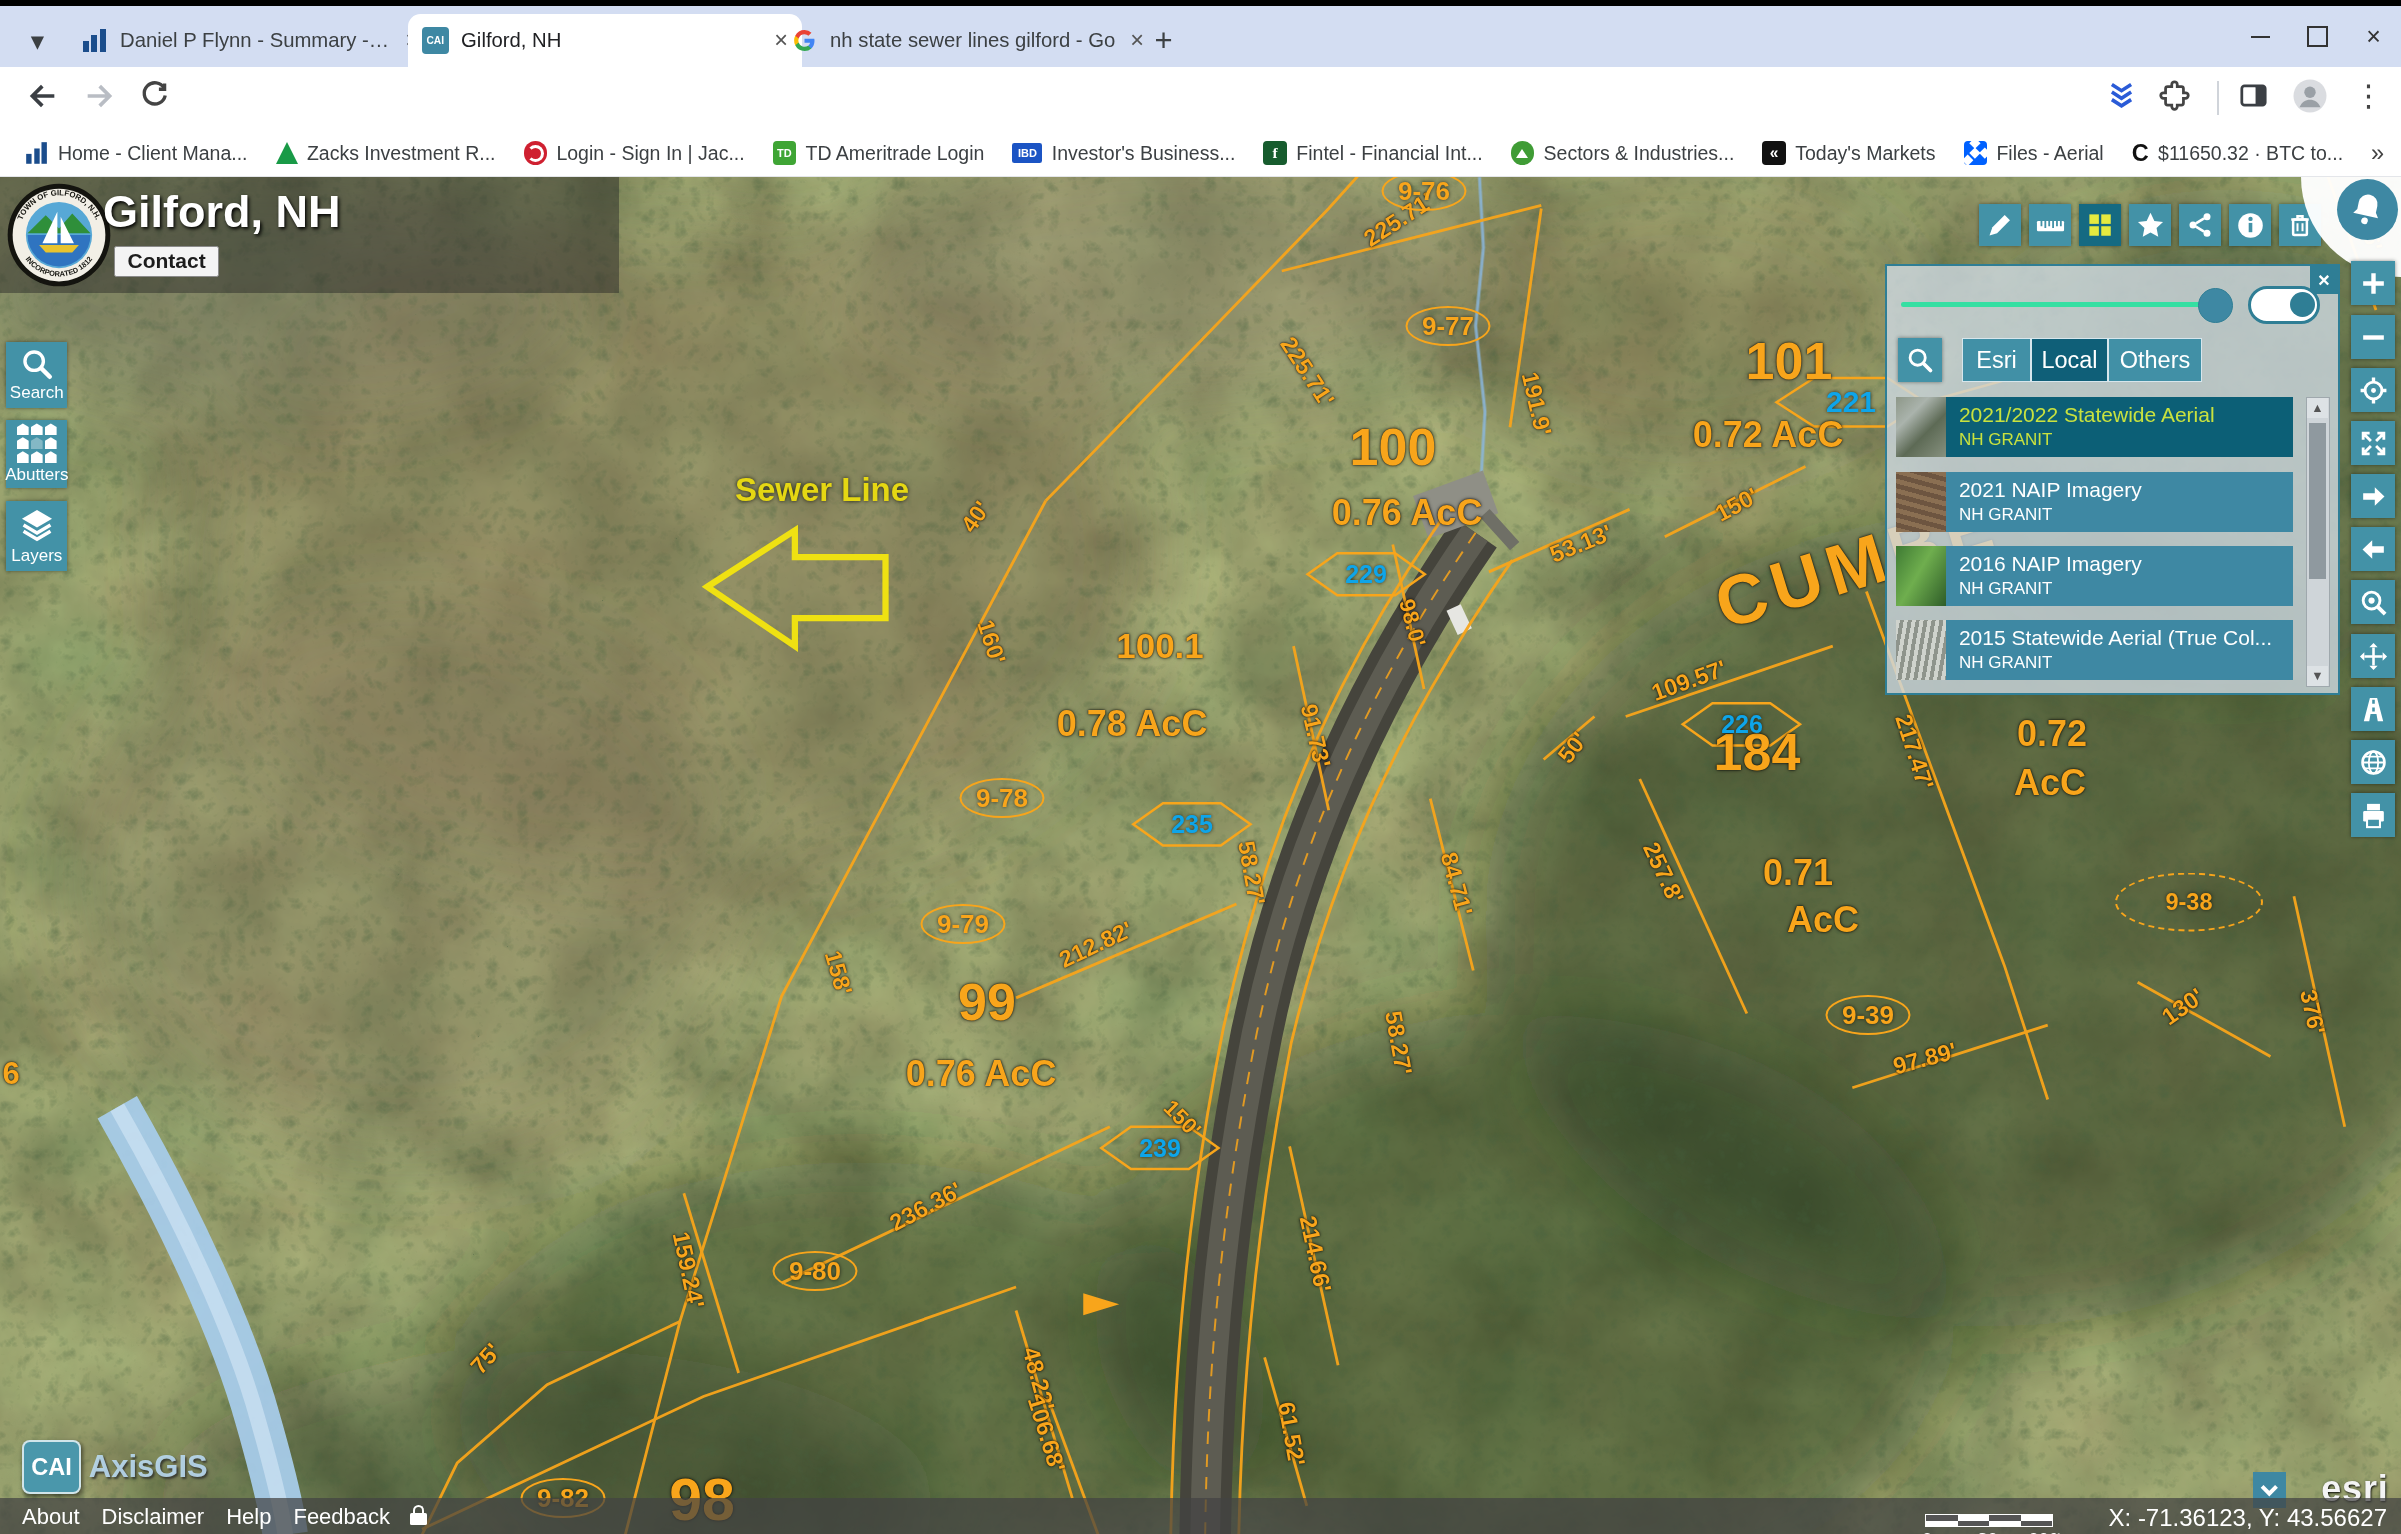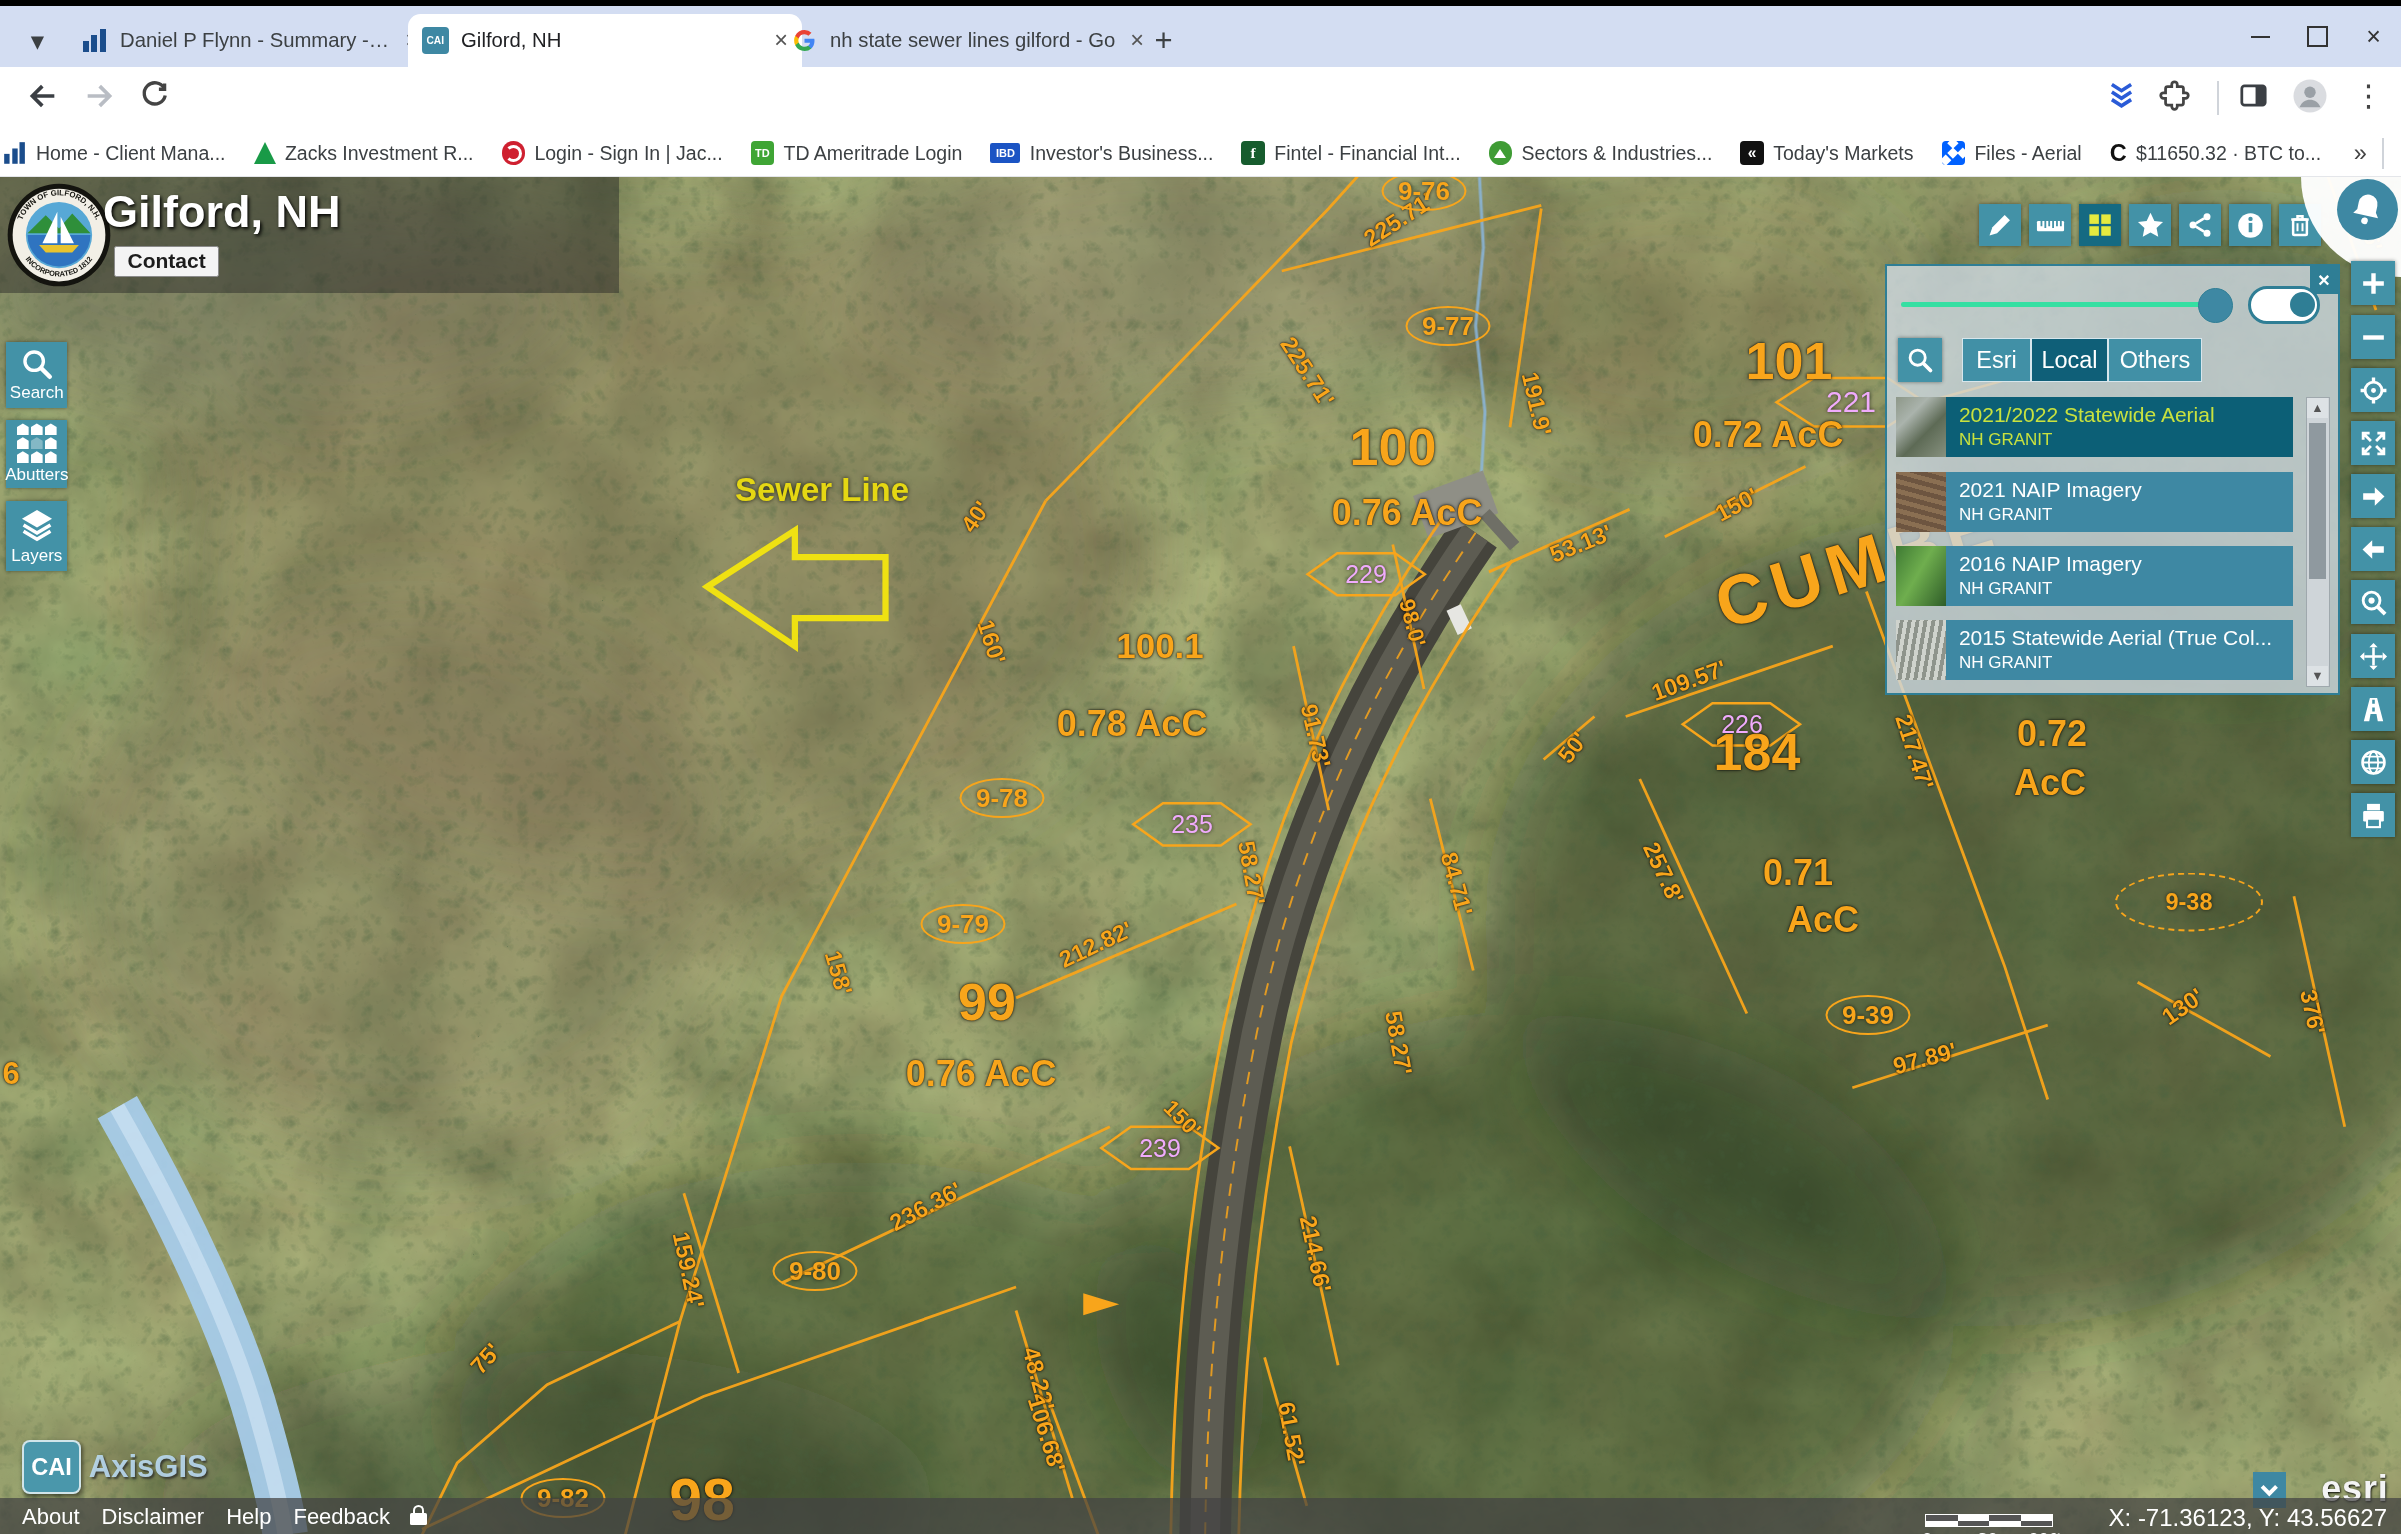--- a/index.html
+++ b/index.html
@@ -21,35 +21,35 @@
   #newtab{position:absolute;left:1143px;top:14px;width:41px;height:41px;border-radius:50%;color:#3c4043;font-size:31px;display:flex;align-items:center;justify-content:center}
   #tabsearch{position:absolute;left:17px;top:14px;width:41px;height:41px;border-radius:50%;color:#3c4043;font-size:26.6px;display:flex;align-items:center;justify-content:center}
   .winctl{position:absolute;top:6.3px;width:55px;height:61px;display:flex;align-items:center;justify-content:center;color:#333;font-size:25px}
   .winctl .maxbox{width:17px;height:17px;border:2.3px solid #333}
   .winctl .minbar{width:19px;height:2.3px;background:#333}
   #navbar{position:absolute;left:0;top:67px;width:2401px;height:63px;background:#fff}
   .navic{position:absolute;top:75px;width:41px;height:41px;display:flex;align-items:center;justify-content:center;font-size:31px;color:#444}
   .navic.dis{color:#b8bcc2}
   #omnibox{position:absolute;left:194px;top:73px;width:1895px;height:47px;background:#eaeef8;border-radius:23.5px;display:flex;align-items:center}
   #omni-url{font-size:24px;color:#202124;margin-left:11px}
-  #bmbar{position:absolute;left:0;top:130px;width:2401px;height:47px;background:#fff;border-bottom:0.8px solid #e4e6ea;display:flex;align-items:center;padding-left:3px;box-sizing:border-box}
+  #bmbar{position:absolute;left:0;top:130px;width:2401px;height:47px;background:#fff;border-bottom:0.8px solid #e4e6ea;display:flex;align-items:center;padding-left:25px;box-sizing:border-box}
   .bm{display:flex;align-items:center;margin-right:28px;font-size:19.5px;color:#3c4043;white-space:nowrap}
   .bm .bic{margin-right:9.4px;flex:none;display:flex;align-items:center;justify-content:center}
   .sqic{border-radius:3.9px;color:#fff;font-weight:bold;display:flex;align-items:center;justify-content:center}
   .tri-green{width:0;height:0;border-left:11.7px solid transparent;border-right:11.7px solid transparent;border-bottom:22px solid #199a47}
   .circ{border-radius:50%;display:flex;align-items:center;justify-content:center}
   .drop5{position:relative;width:7.8px;height:7.8px;background:#fff;transform:rotate(45deg);box-shadow:-7px -7px 0 #fff,7px -7px 0 #fff,0 10.2px 0 #fff}
   
   #map{position:absolute;left:0;top:177px;width:2401px;height:1358px;background:#45442f;overflow:hidden}
   #terrain{position:absolute;left:0;top:0}
   .lbl{position:absolute;color:#f8a51b;font-weight:bold;white-space:nowrap;text-shadow:0 0 3.9px rgba(0,0,0,.75),0 0 1.6px rgba(0,0,0,.8);font-size:23.5px}
   .lbl.yellow{color:#e5d713;text-shadow:0 0 4.7px rgba(0,0,0,.8)}
   .oval{position:absolute;width:81px;height:36px;border:2.3px solid #f8a51b;border-radius:50%;color:#f8a51b;font-weight:bold;font-size:26px;display:flex;align-items:center;justify-content:center;transform:translate(-50%,-50%);text-shadow:0 0 3.9px rgba(0,0,0,.7)}
   .oval.dash{width:144px;height:55px;border-style:dashed;font-size:23.5px}
-  .hexnum{position:absolute;color:#f0abfc;font-weight:normal;transform:translate(-50%,-50%);text-shadow:0 0 3.9px rgba(0,0,0,.7)}
+  .hexnum{position:absolute;color:#0ea5e9;font-weight:bold;transform:translate(-50%,-50%);text-shadow:0 0 3.9px rgba(0,0,0,.7)}
   
   #hdr{position:absolute;left:0;top:0;width:619px;height:116px;background:rgba(35,35,35,.45)}
   #town-title{position:absolute;left:103px;top:9.4px;font-size:45px;font-weight:bold;color:#fff;text-shadow:1.6px 1.6px 3.9px #000}
   #contact-btn{position:absolute;left:114px;top:69px;background:#f4f4f4;border:1.6px solid #8a8a8a;border-radius:2.3px;color:#1d1d1d;font-weight:bold;font-size:21px;padding:2.3px 12.5px}
   #seal{position:absolute;left:6.3px;top:4.7px}
   .tealbtn{background:#4392a7;color:#fff;display:flex;align-items:center;justify-content:center;box-shadow:0 0 3.9px rgba(0,0,0,.45);cursor:pointer}
   .sbtn{position:absolute;left:6.3px;width:61px;flex-direction:column}
   .sbtn .slab{font-size:17px;margin-top:1.6px}
   .topbtn{position:absolute;top:27px;width:42px;height:42px}
   .topbtn.active{background:#156a82}

